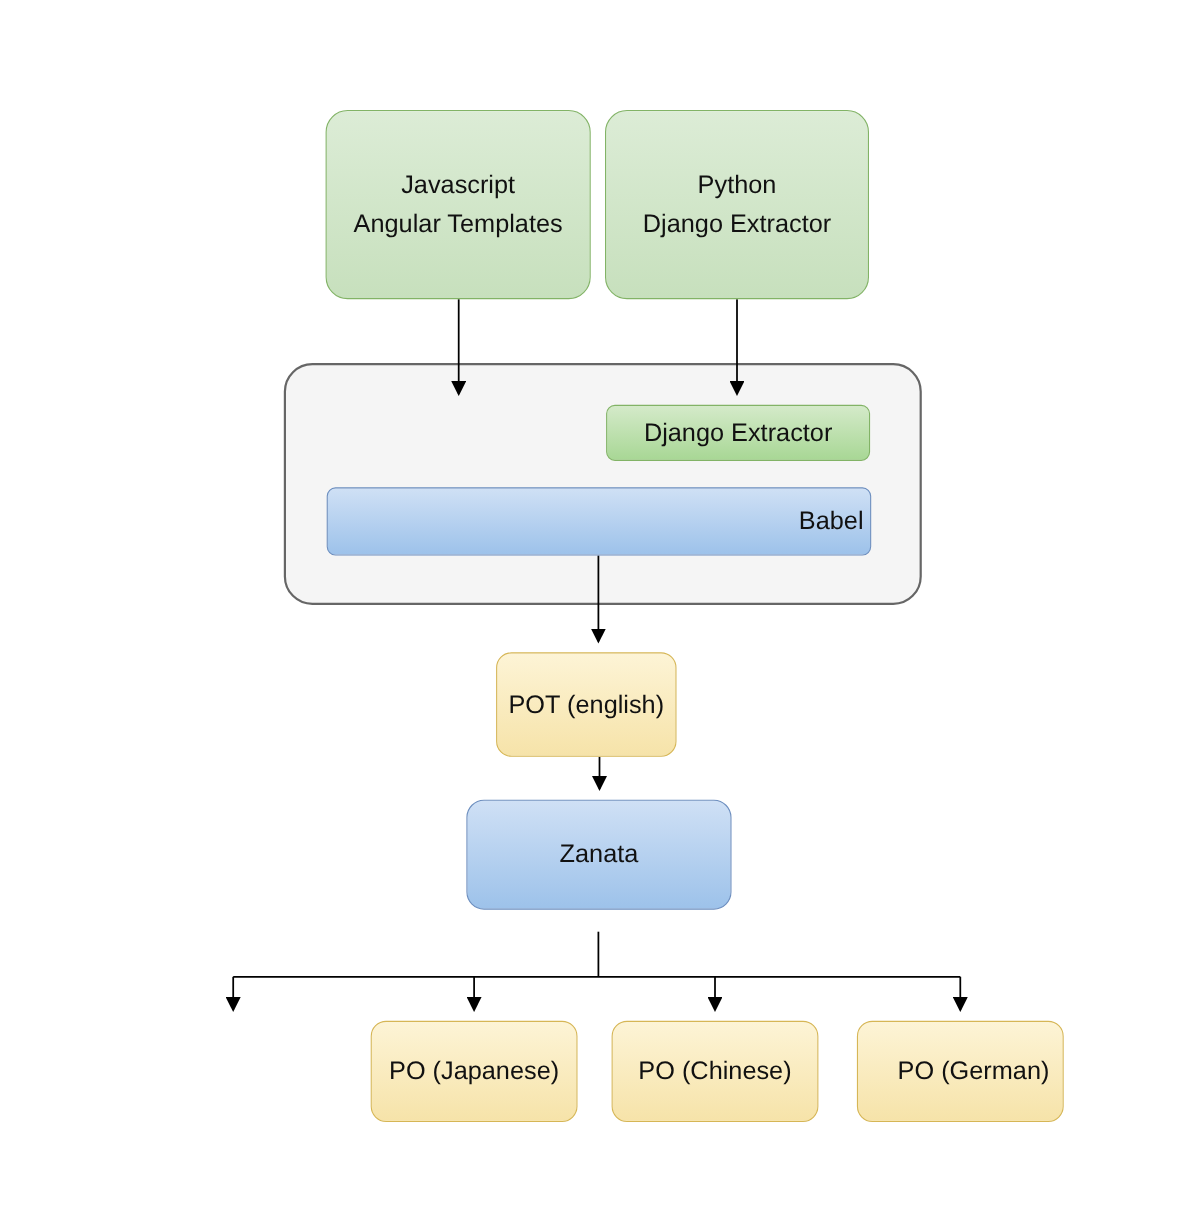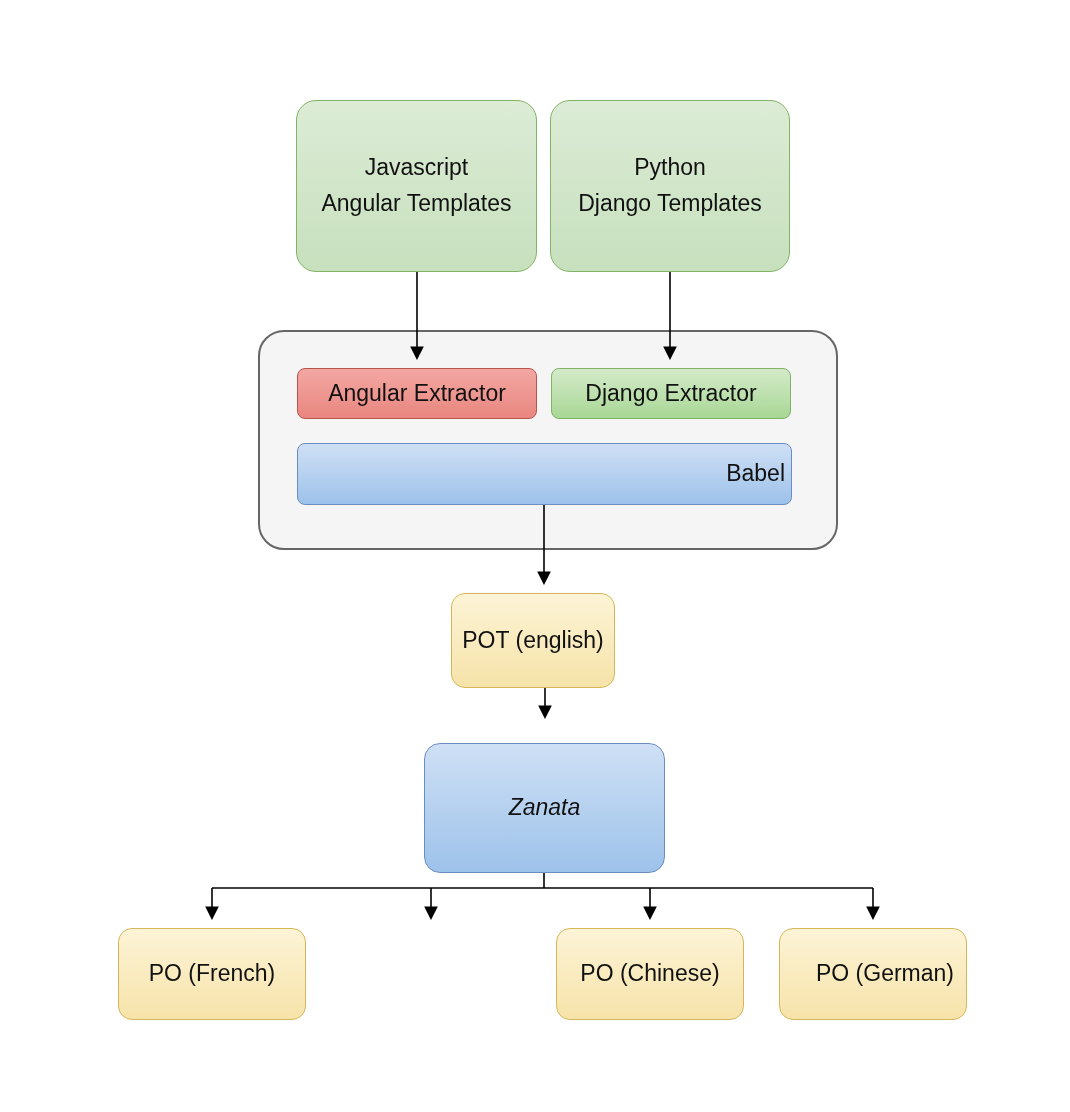--- a/index.html
+++ b/index.html
@@ -79,21 +79,21 @@
   }
 
   
   #node-js        { left: 296px; top: 100px; width: 241px; height: 172px; }
   #node-py        { left: 550px; top: 100px; width: 240px; height: 172px; }
   #group         { left: 258px; top: 330px; width: 580px; height: 220px; }
   #node-angext    { left: 297px; top: 368px; width: 240px; height: 51px; }
   #node-djext     { left: 551px; top: 368px; width: 240px; height: 51px; }
   #node-babel     { left: 297px; top: 443px; width: 495px; height: 62px; justify-content: flex-end; }
   #node-pot       { left: 451px; top: 593px; width: 164px; height: 95px; }
-  #node-zanata    { left: 424px; top: 743px; width: 241px; height: 130px; font-style: italic; }
+  #node-zanata    { left: 424px; top: 727px; width: 241px; height: 100px; }
   #node-po-fr     { left: 118px; top: 928px; width: 188px; height: 92px; }
   #node-po-ja     { left: 337px; top: 928px; width: 188px; height: 92px; }
   #node-po-zh     { left: 556px; top: 928px; width: 188px; height: 92px; }
   #node-po-de     { left: 779px; top: 928px; width: 188px; height: 92px; padding-left: 24px; }
 </style>
 </head>
 <body>
 
 <div class="canvas">
 
@@ -117,47 +117,44 @@
     <path d="M873,888 L873,918" stroke="#000" stroke-width="1.6" fill="none" marker-end="url(#arrow)"></path>
   </svg>
 
   <div id="node-js" class="node green-big">
     <span class="label">Javascript
 Angular Templates</span>
   </div>
 
   <div id="node-py" class="node green-big">
     <span class="label">Python
-Django Templates</span>
+Django Extractor</span>
   </div>
 
-  <div id="node-angext" class="node red-node">
-    <span class="label">Angular Extractor</span>
-  </div>
 
   <div id="node-djext" class="node green-node">
     <span class="label">Django Extractor</span>
   </div>
 
   <div id="node-babel" class="node blue-node">
     <span class="label">Babel</span>
   </div>
 
   <div id="node-pot" class="node yellow-node">
     <span class="label">POT (english)</span>
   </div>
 
   <div id="node-zanata" class="node blue-node-round">
     <span class="label">Zanata</span>
   </div>
 
-  <div id="node-po-fr" class="node yellow-node">
-    <span class="label">PO (French)</span>
+
+  <div id="node-po-ja" class="node yellow-node">
+    <span class="label">PO (Japanese)</span>
   </div>
-
 
   <div id="node-po-zh" class="node yellow-node">
     <span class="label">PO (Chinese)</span>
   </div>
 
   <div id="node-po-de" class="node yellow-node">
     <span class="label">PO (German)</span>
   </div>
 
 </div>

